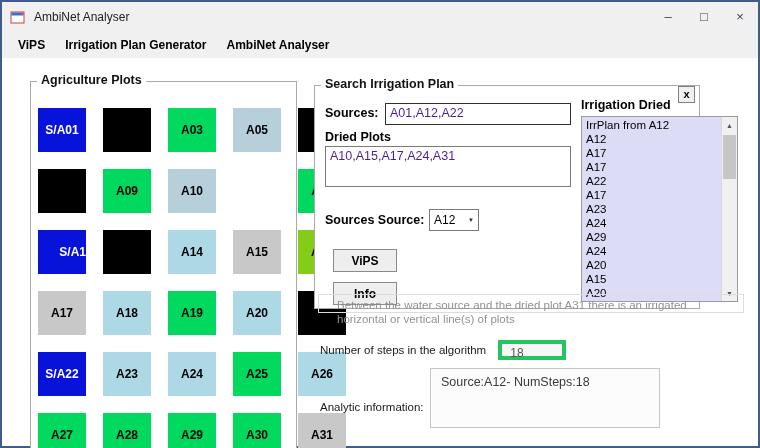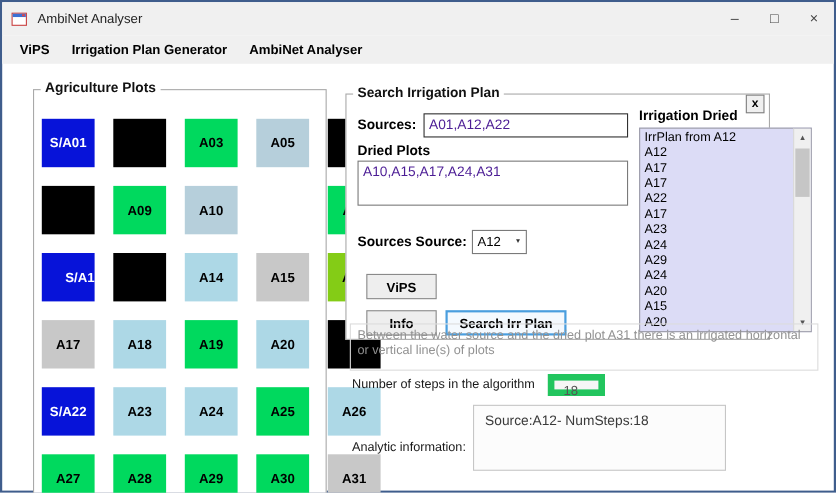--- a/index.html
+++ b/index.html
@@ -55,26 +55,26 @@
   .list-items { position:absolute; left:0; top:1px; right:16px; bottom:0; overflow:hidden; }
   .list-item { font-size:11.5px; line-height:14px; padding-left:4px; color:#000; white-space:nowrap; }
   .sb { position:absolute; top:0; right:0; bottom:0; width:16px; background:#f0f0f0;
         border-left:1px solid #d8d8d8; }
   .sb-btn { position:absolute; left:0; width:15px; height:16px; display:flex;
             align-items:center; justify-content:center; font-size:7px; color:#555; }
   .sb-up { top:0; } .sb-down { bottom:0; }
   .sb-thumb { position:absolute; left:1px; top:18px; width:13px; height:44px; background:#c6c6c6; }
 
   
-  .note { position:absolute; left:316px; top:292px; width:426px; height:43px;
+  .note { position:absolute; left:316px; top:292px; width:426px; height:19px;
           border:1px solid #dcdcdc; color:#929292; font-size:11.5px; line-height:14px;
-          padding:3px 6px; }
+          padding:3px 18px; }
   .steps-row { position:absolute; left:318px; top:338px; display:flex; align-items:center; gap:12px; }
   .steps-label { font-size:11.5px; color:#1a1a1a; }
-  .steps-box { width:52px; height:20px; border:6px solid #22c55e; background:#f6f6f6;
+  .steps-box { width:68px; height:20px; border:4px solid #22c55e; background:#f6f6f6;
                font-size:12px; color:#555; padding:2px 0 0 8px; }
   .analytic-label { position:absolute; left:318px; top:399px; font-size:11.5px; color:#1a1a1a; }
   .analytic-box { position:absolute; left:428px; top:366px; width:230px; height:60px;
                   border:1px solid #c6c6c6; background:#fcfcfc; font-size:12.5px; color:#3a3a3a;
                   padding:6px 10px; }
 </style>
 </head>
 <body>
 
 <div class="window">
@@ -176,21 +176,20 @@
     <div class="tb" style="left:10px; top:60px; width:246px; height:41px;">A10,A15,A17,A24,A31</div>
 
     <span class="lbl" style="left:10px; top:127px;">Sources Source:</span>
     <div class="combo" style="left:114px; top:123px; width:50px; height:22px;">
       <span>A12</span>
       <span class="combo-arrow">▼</span>
     </div>
 
     <div class="btn" style="left:18px; top:163px; width:64px; height:23px;">ViPS</div>
     <div class="btn" style="left:18px; top:196px; width:64px; height:23px;">Info</div>
-    <div class="btn btn--default" style="left:90px; top:196px; width:110px; height:23px;">Search Irr Plan</div>
   </div>
 
   <div class="note">Between the water source and the dried plot A31 there is an irrigated horizontal or vertical line(s) of plots</div>
 
   <div class="steps-row">
     <span class="steps-label">Number of steps in the algorithm</span>
     <div class="steps-box">18</div>
   </div>
 
   <span class="analytic-label">Analytic information:</span>

